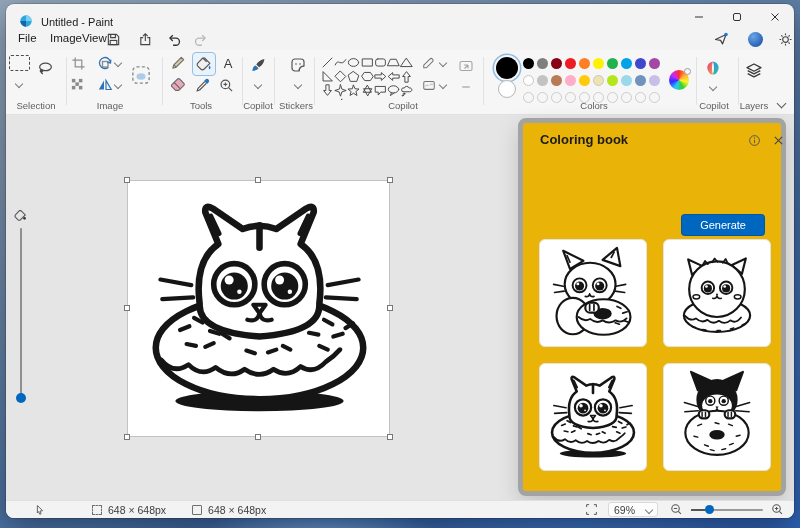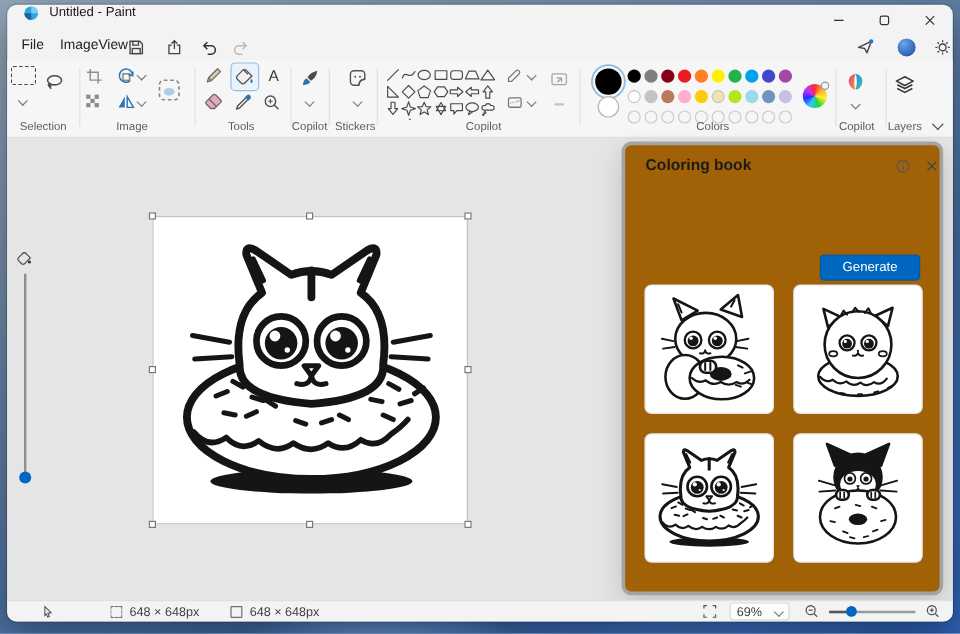--- a/index.html
+++ b/index.html
@@ -8,21 +8,21 @@
     background:
       radial-gradient(180px 60px at 40% 103%, rgba(140,190,245,.75), rgba(140,190,245,0) 70%),
       radial-gradient(260px 80px at 72% 105%, rgba(70,130,215,.8), rgba(70,130,215,0) 70%),
       radial-gradient(220px 90px at 10% 108%, rgba(90,150,225,.6), rgba(90,150,225,0) 70%),
       linear-gradient(155deg,#93a6ba 0%,#7d93ac 18%,#5e7da3 42%,#41699f 65%,#3364ae 85%,#2e62b7 100%)}
   .window{position:absolute;left:6px;top:4px;width:788px;height:514px;background:#f3f3f3;border-radius:8px;
     box-shadow:0 12px 34px rgba(0,0,0,.38),0 0 0 1px rgba(0,0,0,.15);overflow:hidden}
   .ic{display:flex;align-items:center;justify-content:center}
   svg{display:block}
   
-  .titlebar{height:24px;display:flex;align-items:flex-start;padding-left:13px;gap:8px;font-size:11px;color:#1a1a1a;position:relative}
+  .titlebar{height:24px;display:flex;align-items:flex-end;padding-left:13px;gap:8px;font-size:11px;color:#1a1a1a;position:relative}
   .win-controls{position:absolute;top:0;right:0;display:flex;height:26px}
   .win-btn{width:38px;height:26px;display:flex;align-items:center;justify-content:center}
   
   .menubar{height:22px;position:relative;font-size:11.5px;color:#202020}
   .menu-item{position:absolute;top:0;height:20px;display:flex;align-items:center;padding:0 6px;border-radius:4px}
   .qicon{position:absolute;top:1px;width:22px;height:20px}
   
   .ribbon{position:relative;height:64px;background:#f6f6f6;border-bottom:1px solid #e1e1e1}
   .grp-label{position:absolute;top:50px;font-size:9.5px;color:#5e5e5e;text-align:center;white-space:nowrap}
   .vsep{position:absolute;top:7px;height:48px;width:1px;background:#e2e2e2}
@@ -43,21 +43,21 @@
   .wheel{position:absolute;left:177px;top:20px;width:20px;height:20px;border-radius:50%;
     background:conic-gradient(#ff2d2d,#ffb02d,#fff22d,#2dd42d,#2dc8ff,#2d2dff,#c82dff,#ff2d2d)}
   .wheel::after{content:"";position:absolute;right:-2px;top:-2px;width:7px;height:7px;border-radius:50%;background:#f6f6f6;border:1px solid #9a9a9a;box-sizing:border-box}
   
   .canvas-area{position:relative;height:388px;background:#e5e5e5}
   .paint-canvas{position:absolute;left:121px;top:65px;width:263px;height:257px;background:#fff;border:1px solid #c2c2c2;box-sizing:border-box}
   .handle{position:absolute;width:6px;height:6px;background:#fff;border:1px solid #787878;box-sizing:border-box}
   .vtrack{position:absolute;left:14px;top:113px;width:2px;height:172px;background:#8f8f8f;border-radius:1px}
   .vthumb{position:absolute;left:10px;top:278px;width:10px;height:10px;border-radius:50%;background:var(--accent)}
   
-  .panel{position:absolute;left:512px;top:114px;width:268px;height:378px;background:#a16207;border:3px solid #a3a3a3;border-radius:8px;box-shadow:0 8px 22px rgba(0,0,0,.15);box-sizing:border-box}
+  .panel{position:absolute;left:512px;top:114px;width:268px;height:378px;background:#eab308;border:5px solid #a3a3a3;border-radius:8px;box-shadow:0 8px 22px rgba(0,0,0,.15);box-sizing:border-box}
   .panel-title{position:absolute;left:17px;top:9px;font-size:13px;font-weight:bold;color:#1b1b1b}
   .prompt{position:absolute;left:16px;top:36px;width:236px;height:45px;background:#fff;border:1px solid #dcdcdc;border-bottom:2px solid var(--accent);border-radius:4px;font-size:11px;color:#242424;padding:7px 9px;box-sizing:border-box;line-height:1.25}
   .gen{position:absolute;right:16px;top:91px;background:var(--accent);color:#fff;font-size:11px;padding:4px 18px;border-radius:4px;border:1px solid rgba(0,0,0,.15)}
   .thumb{position:absolute;width:108px;height:108px;background:#fff;border:1px solid #e2e2e2;border-radius:6px;padding:5px;box-sizing:border-box;display:flex;align-items:center;justify-content:center}
   .thumb svg{width:100%;height:100%}
   
   .statusbar{position:absolute;left:0;bottom:0;width:100%;height:18px;background:#f3f3f3;border-top:1px solid #e0e0e0;display:flex;align-items:center;font-size:10.5px;color:#3d3d3d;box-sizing:border-box}
   .sq-dashed{width:10px;height:10px;border:1px dashed #6f6f6f;border-radius:1px;box-sizing:border-box}
   .sq-solid{width:10px;height:10px;border:1.2px solid #6f6f6f;border-radius:1px;box-sizing:border-box}
   .zoombox{width:50px;height:15px;background:#fdfdfd;border:1px solid #d9d9d9;border-radius:3px;display:flex;align-items:center;justify-content:space-between;padding:0 5px;box-sizing:border-box}

